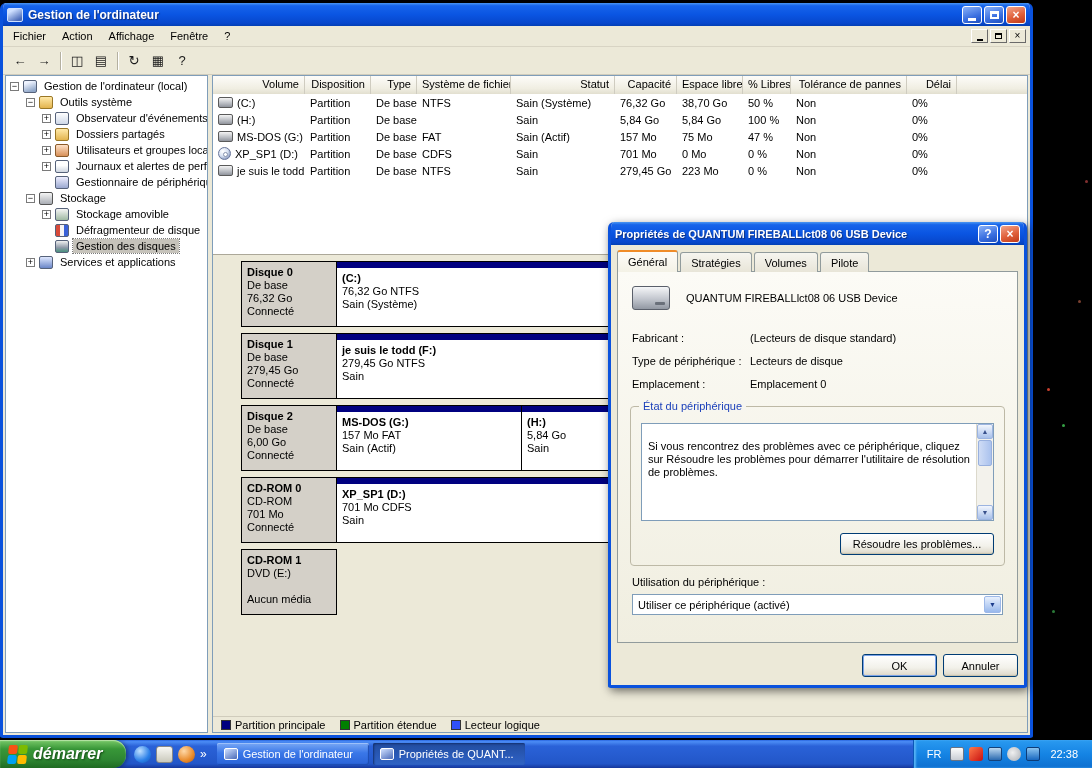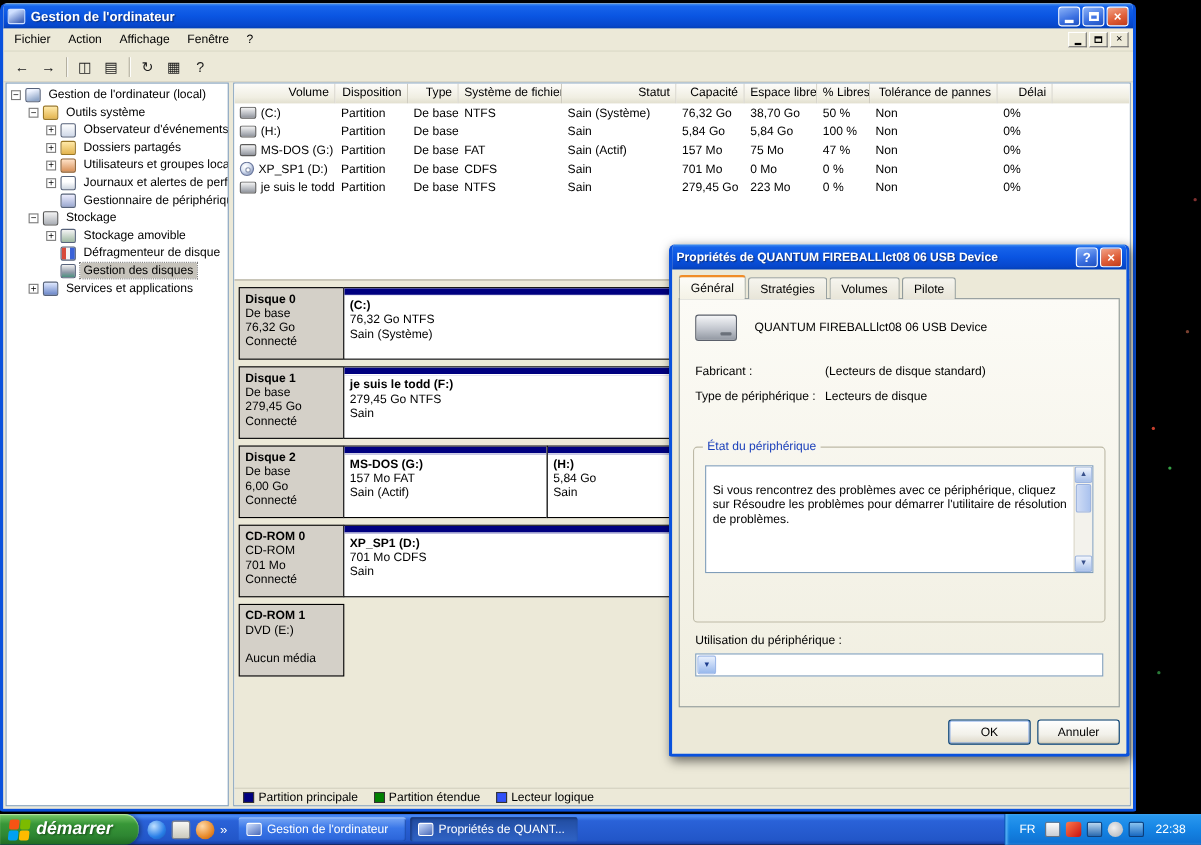--- a/index.html
+++ b/index.html
@@ -82,21 +82,21 @@
   .vc-first { display:flex; align-items:center; gap:4px; }
   .i-vol-disk { width:15px; height:11px; border:1px solid #5a5a5a; border-radius:2px; flex:none;
     background:linear-gradient(#f4f4f4,#b9bcc2 60%,#90949c); }
   .i-vol-cd { width:13px; height:13px; border:1px solid #68759a; border-radius:50%; flex:none; position:relative;
     background:radial-gradient(circle at 35% 30%,#ffffff,#d9e2f2 45%,#97a6c8 75%,#c2cade); }
   .i-vol-cd::after { content:""; position:absolute; left:4px; top:4px; width:3px; height:3px;
     border-radius:50%; background:#fff; border:1px solid #8893ae; }
 
   .disk-pane { flex:1; background:#ece9d8; padding:6px 4px 0 4px; overflow:hidden; border-top:1px solid #aca899; }
   .disk-row { display:flex; height:66px; margin-bottom:6px; }
-  .disk-head { flex:0 0 96px; background:#d4d0c8; border:1px solid #000; padding:3px 5px; overflow:hidden; }
+  .disk-head { flex:0 0 96px; background:#d4d0c8; border:1px solid #000; padding:3px 5px; overflow:hidden;margin-left:24px; }
   .disk-name { font-weight:bold; line-height:14px; white-space:nowrap; }
   .disk-line { line-height:13px; min-height:13px; white-space:nowrap; }
   .parts { flex:1; display:flex; margin-left:-1px; min-width:0; }
   .part { border:1px solid #000; background:#fff; overflow:hidden; min-width:0; }
   .part + .part { margin-left:-1px; }
   .stripe { height:7px; border-bottom:1px solid #fff; }
   .p-title { font-weight:bold; padding:2px 5px 0; line-height:14px; white-space:nowrap; }
   .p-line { padding:0 5px; line-height:13px; white-space:nowrap; }
 
   .legend-bar { flex:0 0 16px; background:#ece9d8; display:flex; align-items:center; gap:14px;
@@ -537,37 +537,43 @@
         </div>
         <div class="dlg-fields" id="dlg-fields">
             <div class="field-row">
               <span class="f-label">Fabricant :</span>
               <span class="f-value">(Lecteurs de disque standard)</span>
             </div>
             <div class="field-row">
               <span class="f-label">Type de périphérique :</span>
               <span class="f-value">Lecteurs de disque</span>
             </div>
+            <div class="field-row">
+              <span class="f-label">Emplacement :</span>
+              <span class="f-value">Emplacement 0</span>
+            </div>
           </div>
         <div class="groupbox">
           <span class="gb-title">État du périphérique</span>
           <div class="status-box">
             <div class="status-text">
               <div class="sp"></div>
               <div>Si vous rencontrez des problèmes avec ce périphérique, cliquez sur Résoudre les problèmes pour démarrer l'utilitaire de résolution de problèmes.</div>
             </div>
             <div class="sb">
               <span class="sb-btn">▲</span>
               <span class="sb-thumb"></span>
               <span class="sb-btn sb-down">▼</span>
             </div>
           </div>
+          <button class="xp-btn ts-btn">Résoudre les problèmes...</button>
         </div>
         <div class="usage-label">Utilisation du périphérique :</div>
         <div class="combo">
+          <span class="combo-text">Utiliser ce périphérique (activé)</span>
           <span class="combo-btn">▼</span>
         </div>
       </div>
       <div class="dlg-actions">
         <button class="xp-btn dlg-btn default">OK</button>
         <button class="xp-btn dlg-btn">Annuler</button>
       </div>
     </div>
   </div>
 

